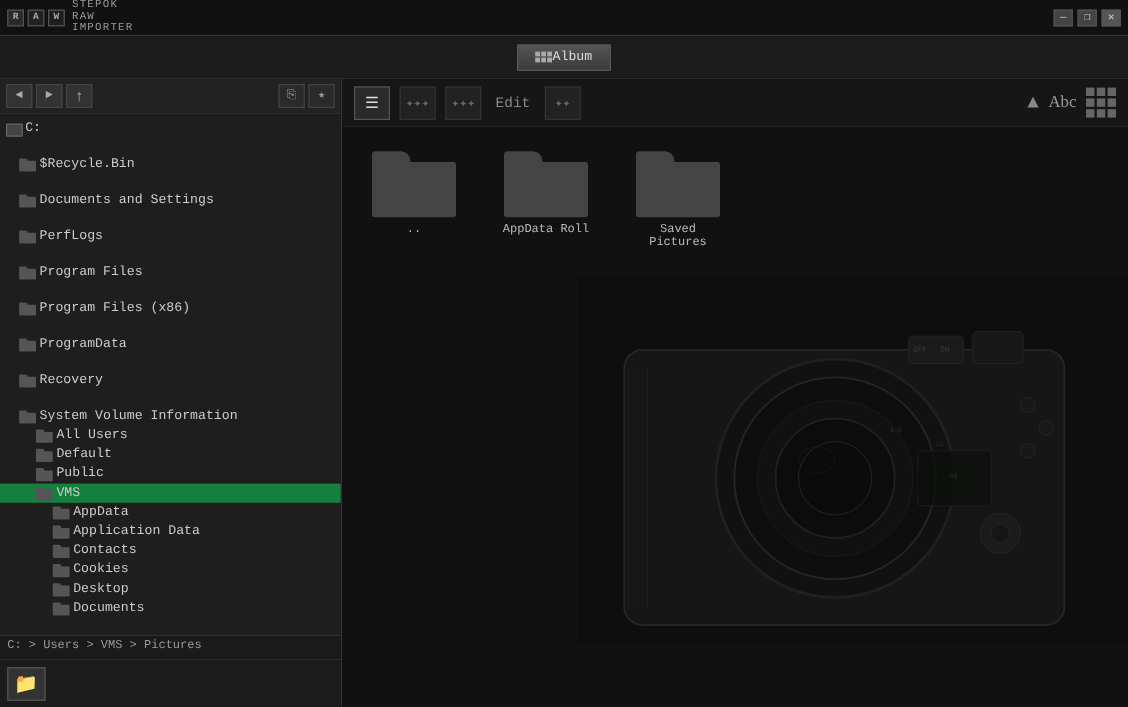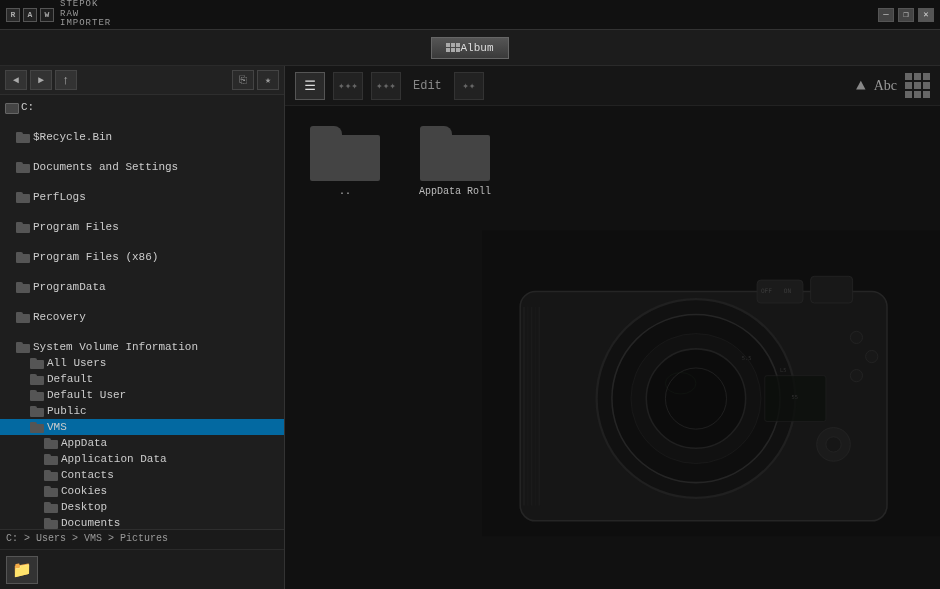--- a/index.html
+++ b/index.html
@@ -171,21 +171,21 @@
       border: 1px solid #555;
     }
 
     .tree-item {
       display: flex;
       align-items: center;
       padding: 2px 4px;
       cursor: pointer;
       white-space: nowrap;
     }
-    .tree-item.selected { background: #0369a1; }
+    .tree-item.selected { background: #15803d; }
 
     .tree-icon {
       width: 14px;
       height: 11px;
       margin-right: 3px;
       flex-shrink: 0;
     }
     .folder-icon {
       display: inline-block;
       position: relative;
@@ -477,24 +477,20 @@
       <div class="tree-item indent-2">
         <span class="folder-icon tree-icon"></span>
         <span>All Users</span>
       </div>
       <div class="tree-item indent-2">
         <span class="folder-icon tree-icon"></span>
         <span>Default</span>
       </div>
       <div class="tree-item indent-2">
         <span class="folder-icon tree-icon"></span>
-        <span>Default User</span>
-      </div>
-      <div class="tree-item indent-2">
-        <span class="folder-icon tree-icon"></span>
         <span>Public</span>
       </div>
       <div class="tree-item indent-2 selected">
         <span class="folder-icon tree-icon"></span>
         <span>VMS</span>
       </div>
       <div class="tree-item indent-3">
         <span class="folder-icon tree-icon"></span>
         <span>AppData</span>
       </div>
@@ -615,17 +611,21 @@
         <div class="folder-item">
           <div class="big-folder"></div>
           <span class="folder-label">..</span>
         </div>
 
         <div class="folder-item">
           <div class="big-folder"></div>
           <span class="folder-label">AppData Roll</span>
         </div>
 
+        <div class="folder-item">
+          <div class="big-folder"></div>
+          <span class="folder-label">Saved Pictures</span>
+        </div>
       </div>
 
     </div>
   </div>
 </div>
 
 </body></html>

